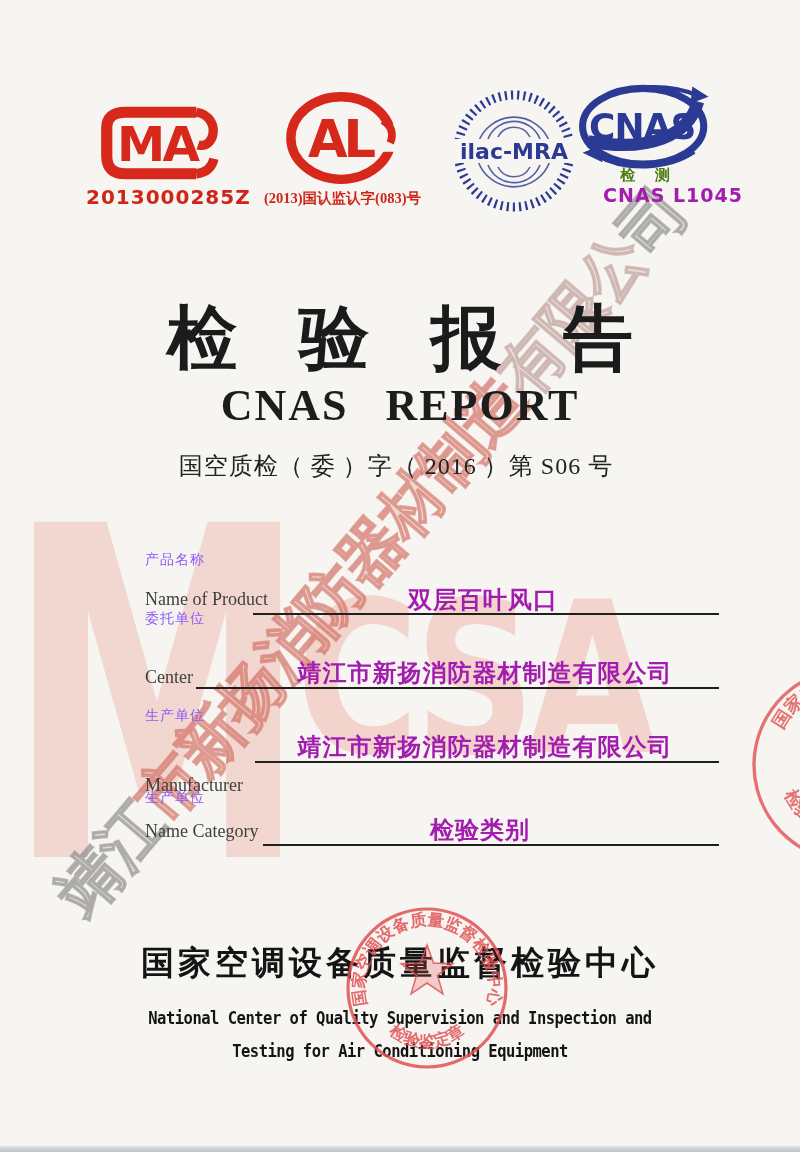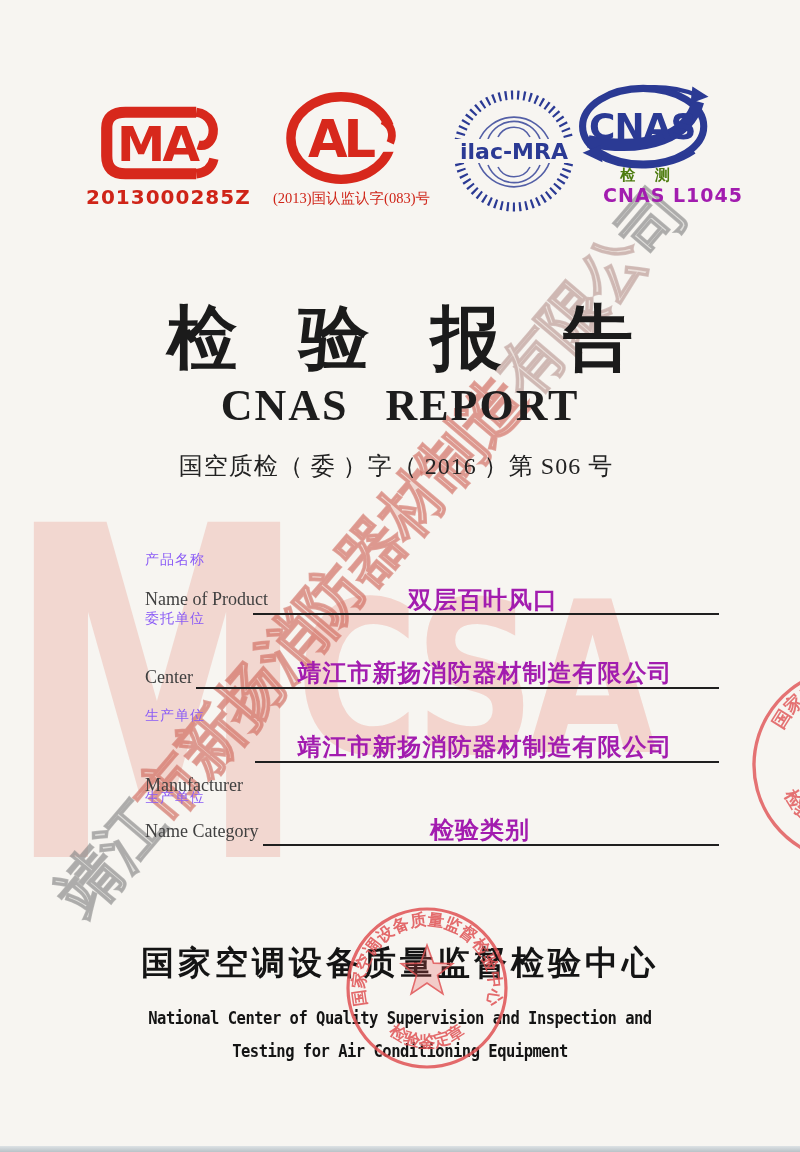--- a/index.html
+++ b/index.html
@@ -17,21 +17,21 @@
     white-space:nowrap;letter-spacing:-2px;transform:rotate(-49.6deg);
     transform-origin:0 50%;z-index:2;font-family:"Liberation Serif",serif;}
   .wm-red{color:rgba(226,150,138,0.30);-webkit-text-stroke:1.6px rgba(206,100,88,0.55);}
   .wm-pale{color:rgba(200,165,160,0.26);-webkit-text-stroke:1.4px rgba(175,140,135,0.48);}
   .wm-gray{color:rgba(160,160,160,0.28);-webkit-text-stroke:1.4px rgba(132,132,132,0.55);}
   
   .cma-svg{left:95px;top:102px;z-index:3;}
   .cma-num{left:86px;top:185px;width:140px;text-align:right;font-family:"DejaVu Sans",sans-serif;
     font-weight:700;font-size:20px;letter-spacing:1px;color:#cf2418;z-index:3;}
   .cal-svg{left:284px;top:91px;z-index:3;}
-  .cal-num{left:255px;top:189px;width:175px;text-align:right;font-weight:400;
+  .cal-num{left:255px;top:189px;width:175px;text-align:center;font-weight:700;
     font-size:14.5px;color:#cf2418;z-index:3;}
   .ilac-svg{left:452px;top:88px;z-index:3;}
   .cnas-svg{left:575px;top:82px;z-index:3;}
   .cnas-cat{left:577px;top:166px;width:136px;text-align:center;font-weight:700;
     font-size:15px;word-spacing:16px;color:#4d7c0f;z-index:3;}
   .cnas-num{left:603px;top:184px;width:140px;text-align:center;font-family:"DejaVu Sans",sans-serif;
     font-weight:700;font-size:19px;letter-spacing:1px;color:#a21caf;z-index:3;}
   
   .title-zh{left:0;top:292px;width:800px;text-align:center;font-size:70px;font-weight:700;
     letter-spacing:62px;color:#1b1b1b;transform:translateX(31px);z-index:4;

